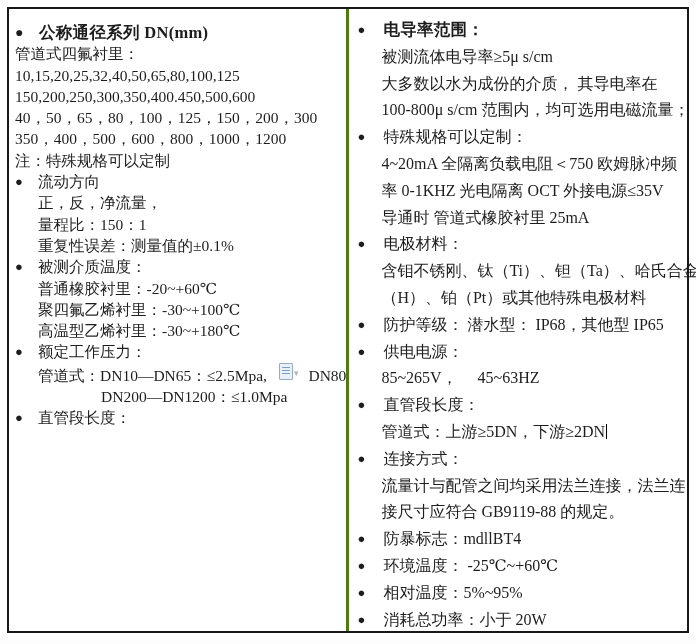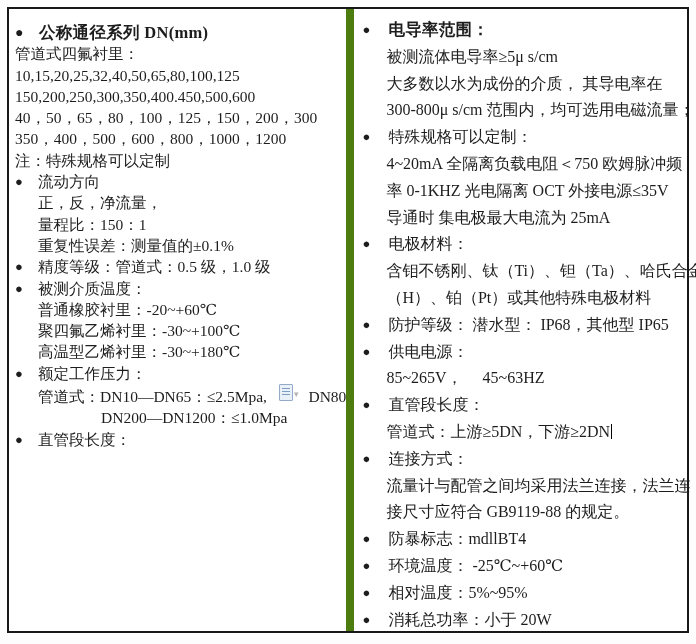--- a/index.html
+++ b/index.html
@@ -13,21 +13,21 @@
   .frame{
     position:absolute;left:7px;top:7px;
     width:678px;height:622px;
     border:2px solid #181818;
     background:#ffffff;
     display:flex;
   }
   .col{box-sizing:content-box;}
   .col-left{
     width:338px;
-    border-right:8px solid #4d7c0f;
+    border-right:3px solid #4d7c0f;
     padding:13px 0 0 6px;
     font-size:15.5px;line-height:21.3px;
   }
   .col-right{
     flex:1;
     padding:8px 2px 0 8px;
     font-size:16px;line-height:26.8px;
   }
   .line{white-space:nowrap;}
   .bold{font-weight:bold;font-size:16.5px;letter-spacing:.3px;}
@@ -68,39 +68,38 @@
       <div class="line"><span>管道式四氟衬里：</span></div>
       <div class="line"><span>10,15,20,25,32,40,50,65,80,100,125</span></div>
       <div class="line"><span>150,200,250,300,350,400.450,500,600</span></div>
       <div class="line"><span>40，50，65，80，100，125，150，200，300</span></div>
       <div class="line"><span>350，400，500，600，800，1000，1200</span></div>
       <div class="line"><span>注：特殊规格可以定制</span></div>
       <div class="line hasb"><span class="bullet">●</span><span>流动方向</span></div>
       <div class="line ind1"><span>正，反，净流量，</span></div>
       <div class="line ind1"><span>量程比：150：1</span></div>
       <div class="line ind1"><span>重复性误差：测量值的±0.1%</span></div>
-      <div class="line hasb"><span class="bullet">●</span><span>精度等级：管道式：0.5 级，1.0 级</span></div>
       <div class="line hasb"><span class="bullet">●</span><span>被测介质温度：</span></div>
       <div class="line ind1"><span>普通橡胶衬里：-20~+60℃</span></div>
       <div class="line ind1"><span>聚四氟乙烯衬里：-30~+100℃</span></div>
       <div class="line ind1"><span>高温型乙烯衬里：-30~+180℃</span></div>
       <div class="line hasb"><span class="bullet">●</span><span>额定工作压力：</span></div>
       <div class="line ind1"><span>管道式：DN10—DN65：≤2.5Mpa,</span><span class="paste-icon"></span><span class="paste-drop">▾</span><span>DN80</span></div>
       <div class="line ind2"><span>DN200—DN1200：≤1.0Mpa</span></div>
       <div class="line hasb"><span class="bullet">●</span><span>直管段长度：</span></div>
     </div>
   <div class="col col-right" id="col-1">
       <div class="line hasb bold"><span class="bullet">●</span><span>电导率范围：</span></div>
       <div class="line ind1"><span>被测流体电导率≥5μ s/cm</span></div>
       <div class="line ind1"><span>大多数以水为成份的介质， 其导电率在</span></div>
-      <div class="line ind1"><span>300-800μ s/cm 范围内，均可选用电磁流量；</span></div>
+      <div class="line ind1"><span>100-800μ s/cm 范围内，均可选用电磁流量；</span></div>
       <div class="line hasb"><span class="bullet">●</span><span>特殊规格可以定制：</span></div>
       <div class="line ind1"><span>4~20mA 全隔离负载电阻＜750 欧姆脉冲频</span></div>
       <div class="line ind1"><span>率 0-1KHZ 光电隔离 OCT 外接电源≤35V</span></div>
-      <div class="line ind1"><span>导通时 集电极最大电流为 25mA</span></div>
+      <div class="line ind1"><span>导通时 管道式橡胶衬里 25mA</span></div>
       <div class="line hasb"><span class="bullet">●</span><span>电极材料：</span></div>
       <div class="line ind1"><span>含钼不锈刚、钛（Ti）、钽（Ta）、哈氏合金</span></div>
       <div class="line ind1"><span>（H）、铂（Pt）或其他特殊电极材料</span></div>
       <div class="line hasb"><span class="bullet">●</span><span>防护等级： 潜水型： IP68，其他型 IP65</span></div>
       <div class="line hasb"><span class="bullet">●</span><span>供电电源：</span></div>
       <div class="line ind1"><span>85~265V，　 45~63HZ</span></div>
       <div class="line hasb"><span class="bullet">●</span><span>直管段长度：</span></div>
       <div class="line ind1"><span>管道式：上游≥5DN，下游≥2DN</span><span class="caret"></span></div>
       <div class="line hasb"><span class="bullet">●</span><span>连接方式：</span></div>
       <div class="line ind1"><span>流量计与配管之间均采用法兰连接，法兰连</span></div>

